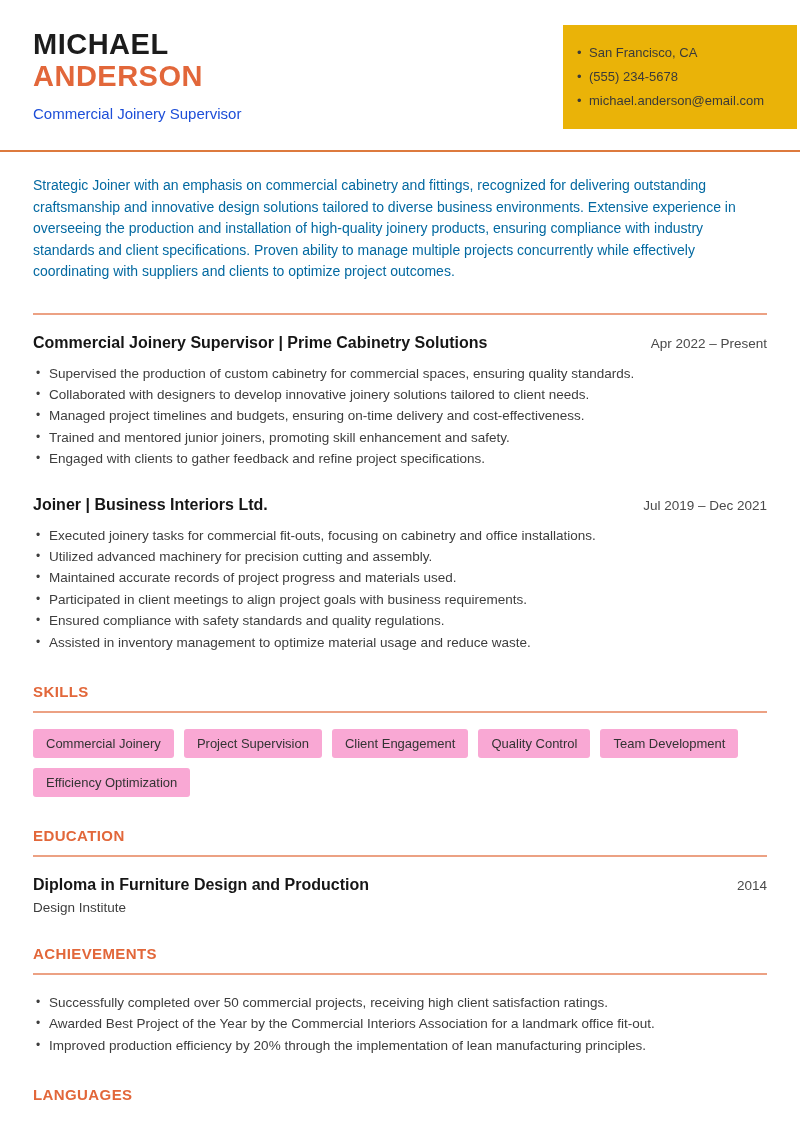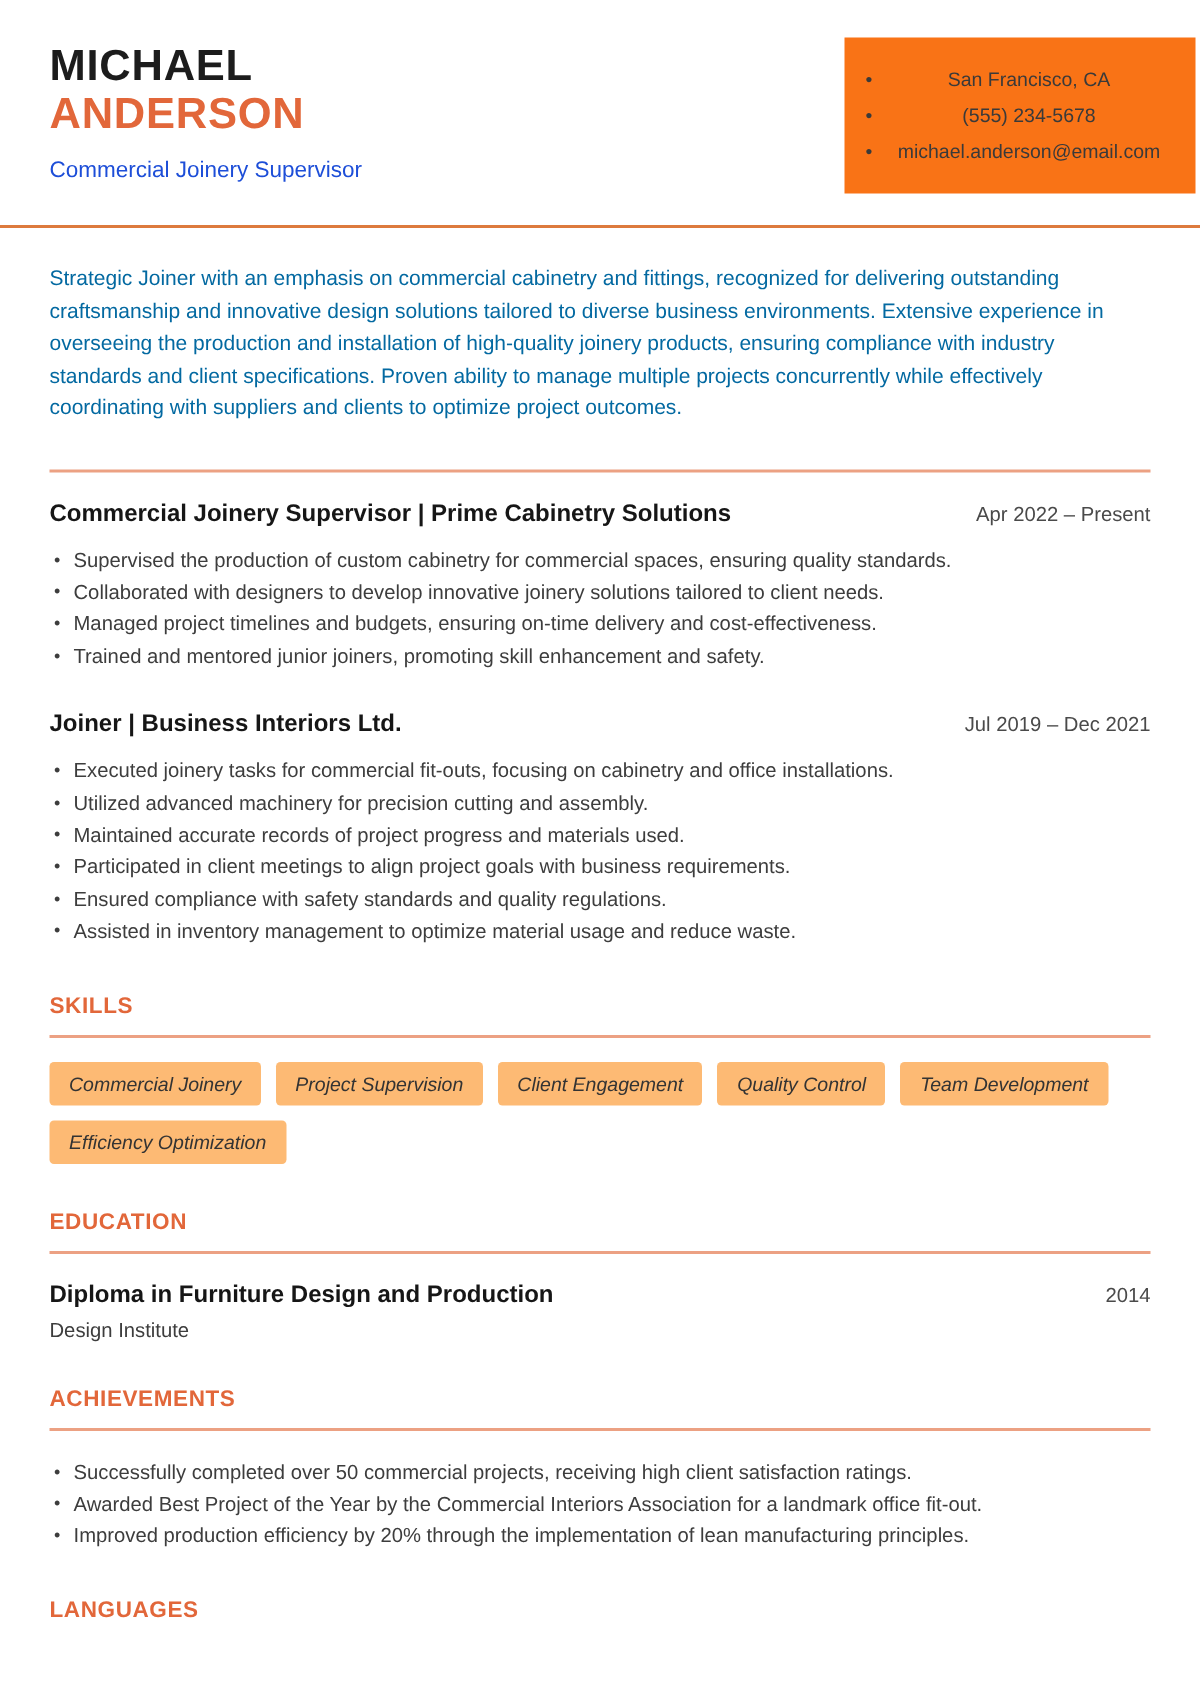--- a/index.html
+++ b/index.html
@@ -28,25 +28,24 @@
     line-height: 32px;
     color: #1c1c1c;
   }
   .last-name { color: var(--accent); }
   .role-title {
     margin-top: 13px;
     font-size: 15px;
     color: #1d4ed8;
   }
   .contact-card {
-    background: #f97316;
+    background: #eab308;
     width: 234px;
     padding: 12px 14px 12px 12px;
     list-style: none;
-    text-align: center;
   }
   .contact-card li {
     position: relative;
     padding-left: 14px;
     font-size: 13px;
     color: #3a3a3a;
     line-height: 16px;
     margin: 8px 0;
   }
   .contact-card li::before {
@@ -129,26 +128,25 @@
 
   
   .chips {
     display: flex;
     flex-wrap: wrap;
     gap: 10px;
     margin-top: 16px;
     list-style: none;
   }
   .chips li {
-    background: #fdba74;
+    background: #f9a8d4;
     border-radius: 3px;
     padding: 7px 13px;
     font-size: 13px;
     color: #333333;
-    font-style: italic;
   }
 </style>
 </head>
 <body>
 
 <div class="page">
 
   <div class="header">
     <div class="name-block">
       <div class="first-name">MICHAEL</div>
@@ -173,20 +171,21 @@
       <div class="entry">
         <div class="entry-head">
           <div class="entry-title">Commercial Joinery Supervisor | Prime Cabinetry Solutions</div>
           <div class="entry-dates">Apr 2022 – Present</div>
         </div>
         <ul class="bullets">
             <li>Supervised the production of custom cabinetry for commercial spaces, ensuring quality standards.</li>
             <li>Collaborated with designers to develop innovative joinery solutions tailored to client needs.</li>
             <li>Managed project timelines and budgets, ensuring on-time delivery and cost-effectiveness.</li>
             <li>Trained and mentored junior joiners, promoting skill enhancement and safety.</li>
+            <li>Engaged with clients to gather feedback and refine project specifications.</li>
           </ul>
       </div>
 
       <div class="entry">
         <div class="entry-head">
           <div class="entry-title">Joiner | Business Interiors Ltd.</div>
           <div class="entry-dates">Jul 2019 – Dec 2021</div>
         </div>
         <ul class="bullets">
             <li>Executed joinery tasks for commercial fit-outs, focusing on cabinetry and office installations.</li>

